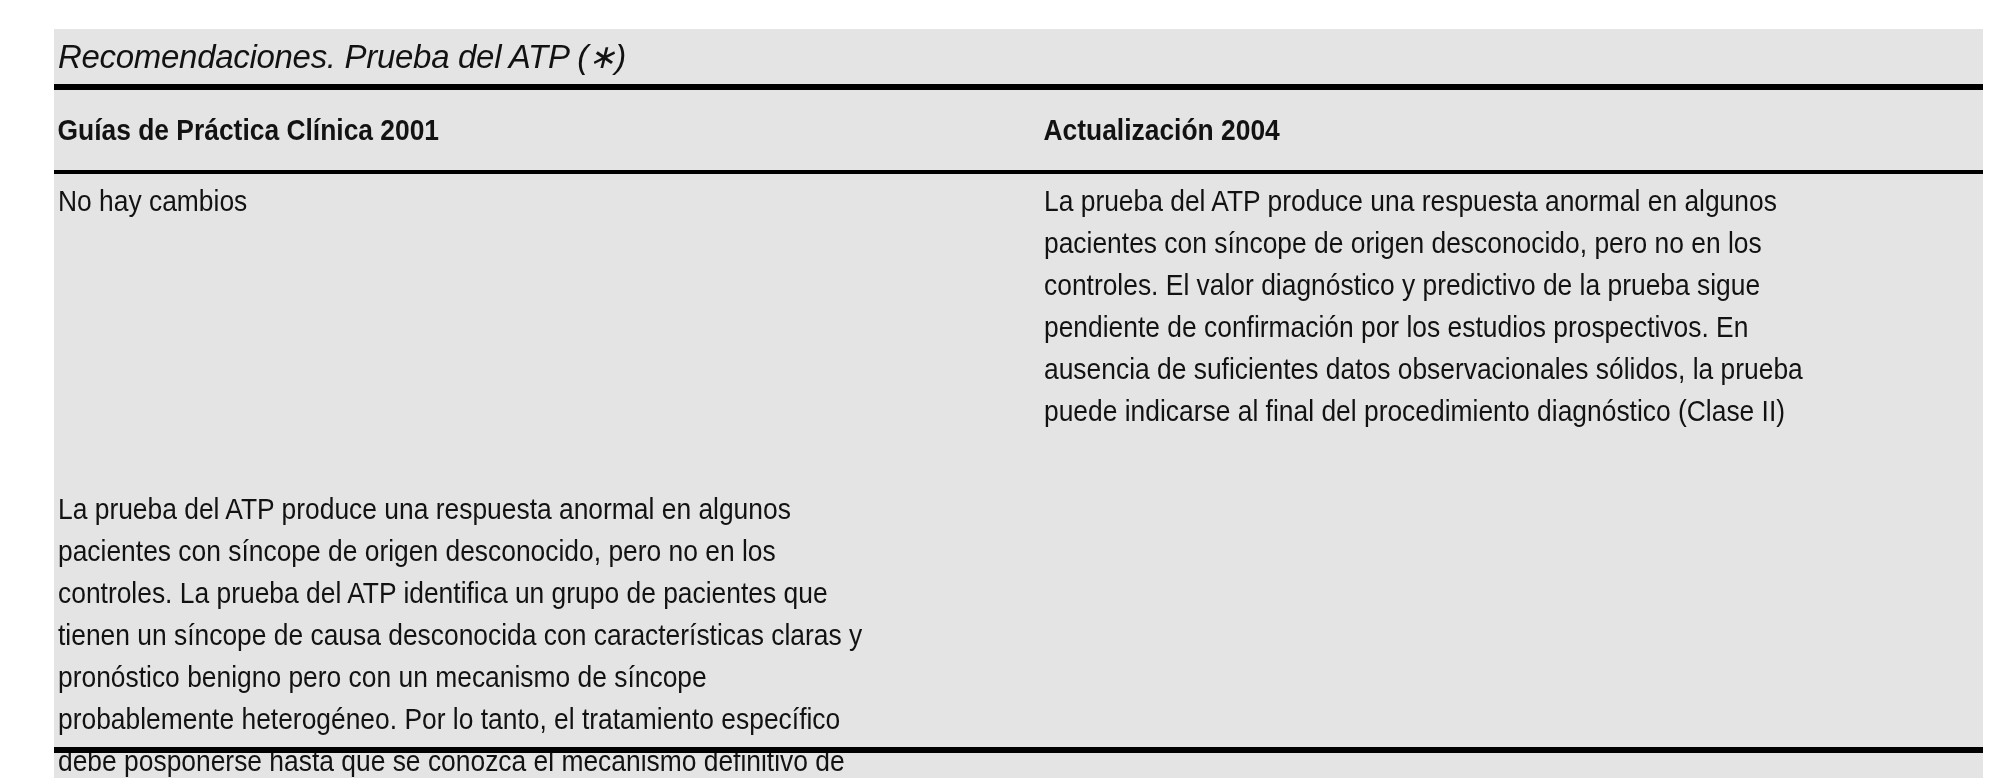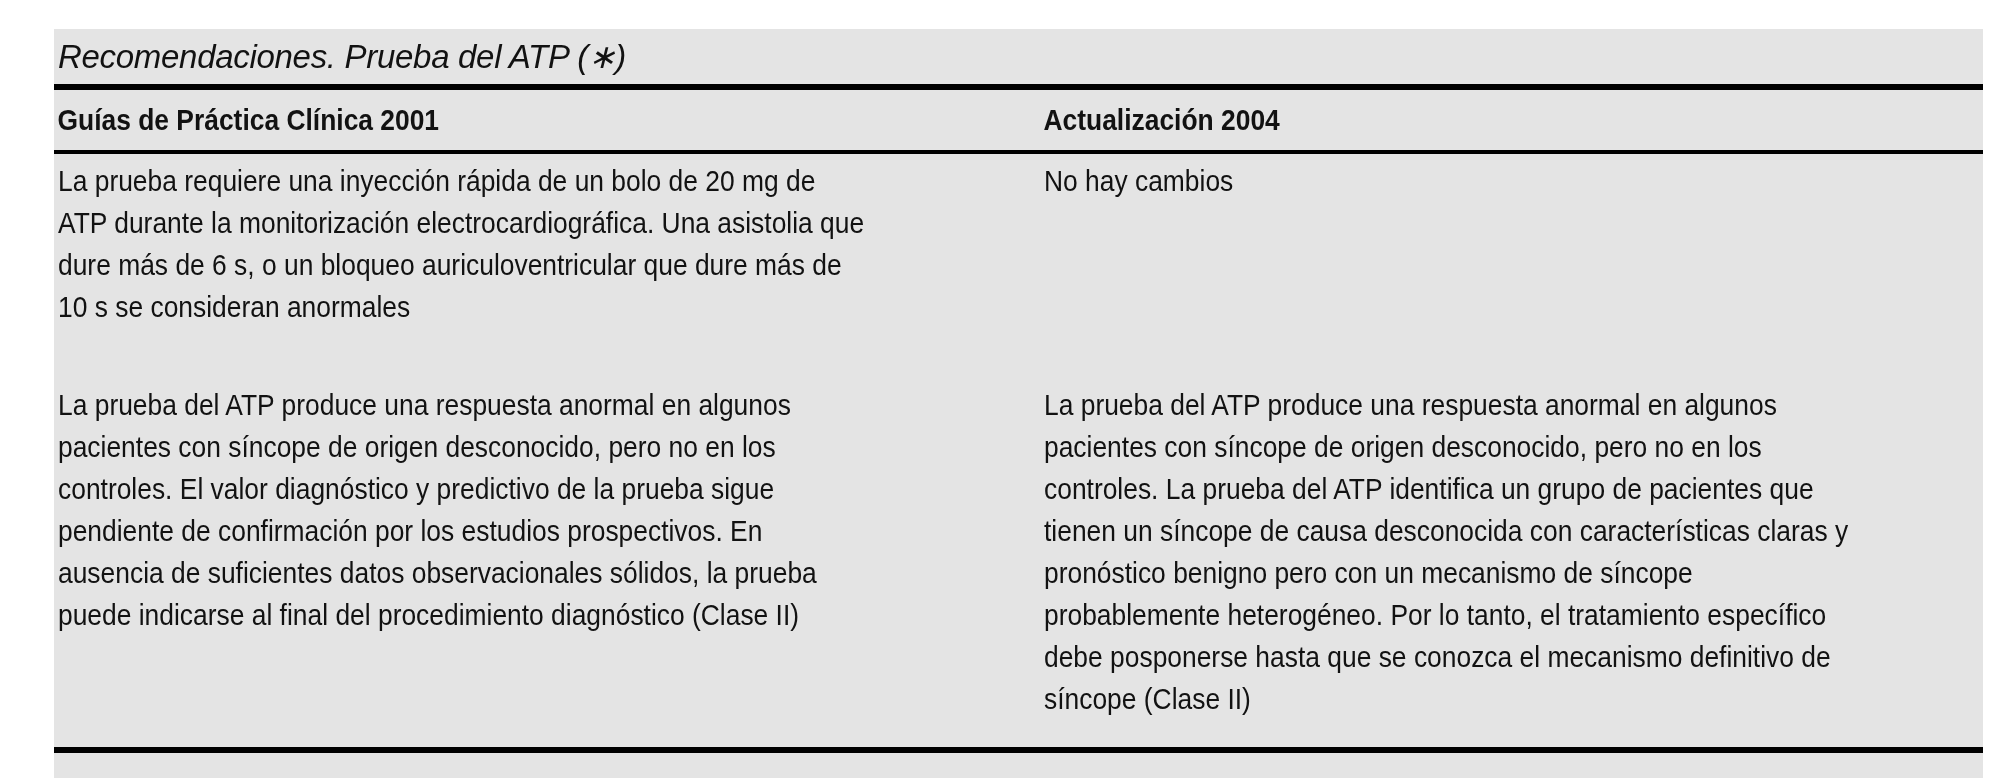--- a/index.html
+++ b/index.html
@@ -38,21 +38,21 @@
   }
   .rule-thick {
     height: 6px;
     background: #000000;
   }
   .rule-thin {
     height: 4px;
     background: #000000;
   }
   .header-band {
-    height: 60px;
+    height: 80px;
     display: grid;
     grid-template-columns: 986px 1fr;
     align-items: center;
   }
   .header-cell {
     font-weight: bold;
     font-size: 30px;
     padding-left: 4px;
     transform: scaleX(0.88);
     transform-origin: 0 50%;
@@ -100,26 +100,20 @@
   <div class="header-band">
     <div class="header-cell">Guías de Práctica Clínica 2001</div>
     <div class="header-cell">Actualización 2004</div>
   </div>
 
   <div class="rule-thin"></div>
 
   <div class="body-grid">
 
     <div class="cell">
-      <div class="cell-text">La prueba requiere una inyección rápida de un bolo de 20 mg de
-ATP durante la monitorización electrocardiográfica. Una asistolia que
-dure más de 6 s, o un bloqueo auriculoventricular que dure más de
-10 s se consideran anormales</div>
-    </div>
-    <div class="cell">
       <div class="cell-text">No hay cambios</div>
     </div>
 
     <div class="cell">
       <div class="cell-text">La prueba del ATP produce una respuesta anormal en algunos
 pacientes con síncope de origen desconocido, pero no en los
 controles. El valor diagnóstico y predictivo de la prueba sigue
 pendiente de confirmación por los estudios prospectivos. En
 ausencia de suficientes datos observacionales sólidos, la prueba
 puede indicarse al final del procedimiento diagnóstico (Clase II)</div>

